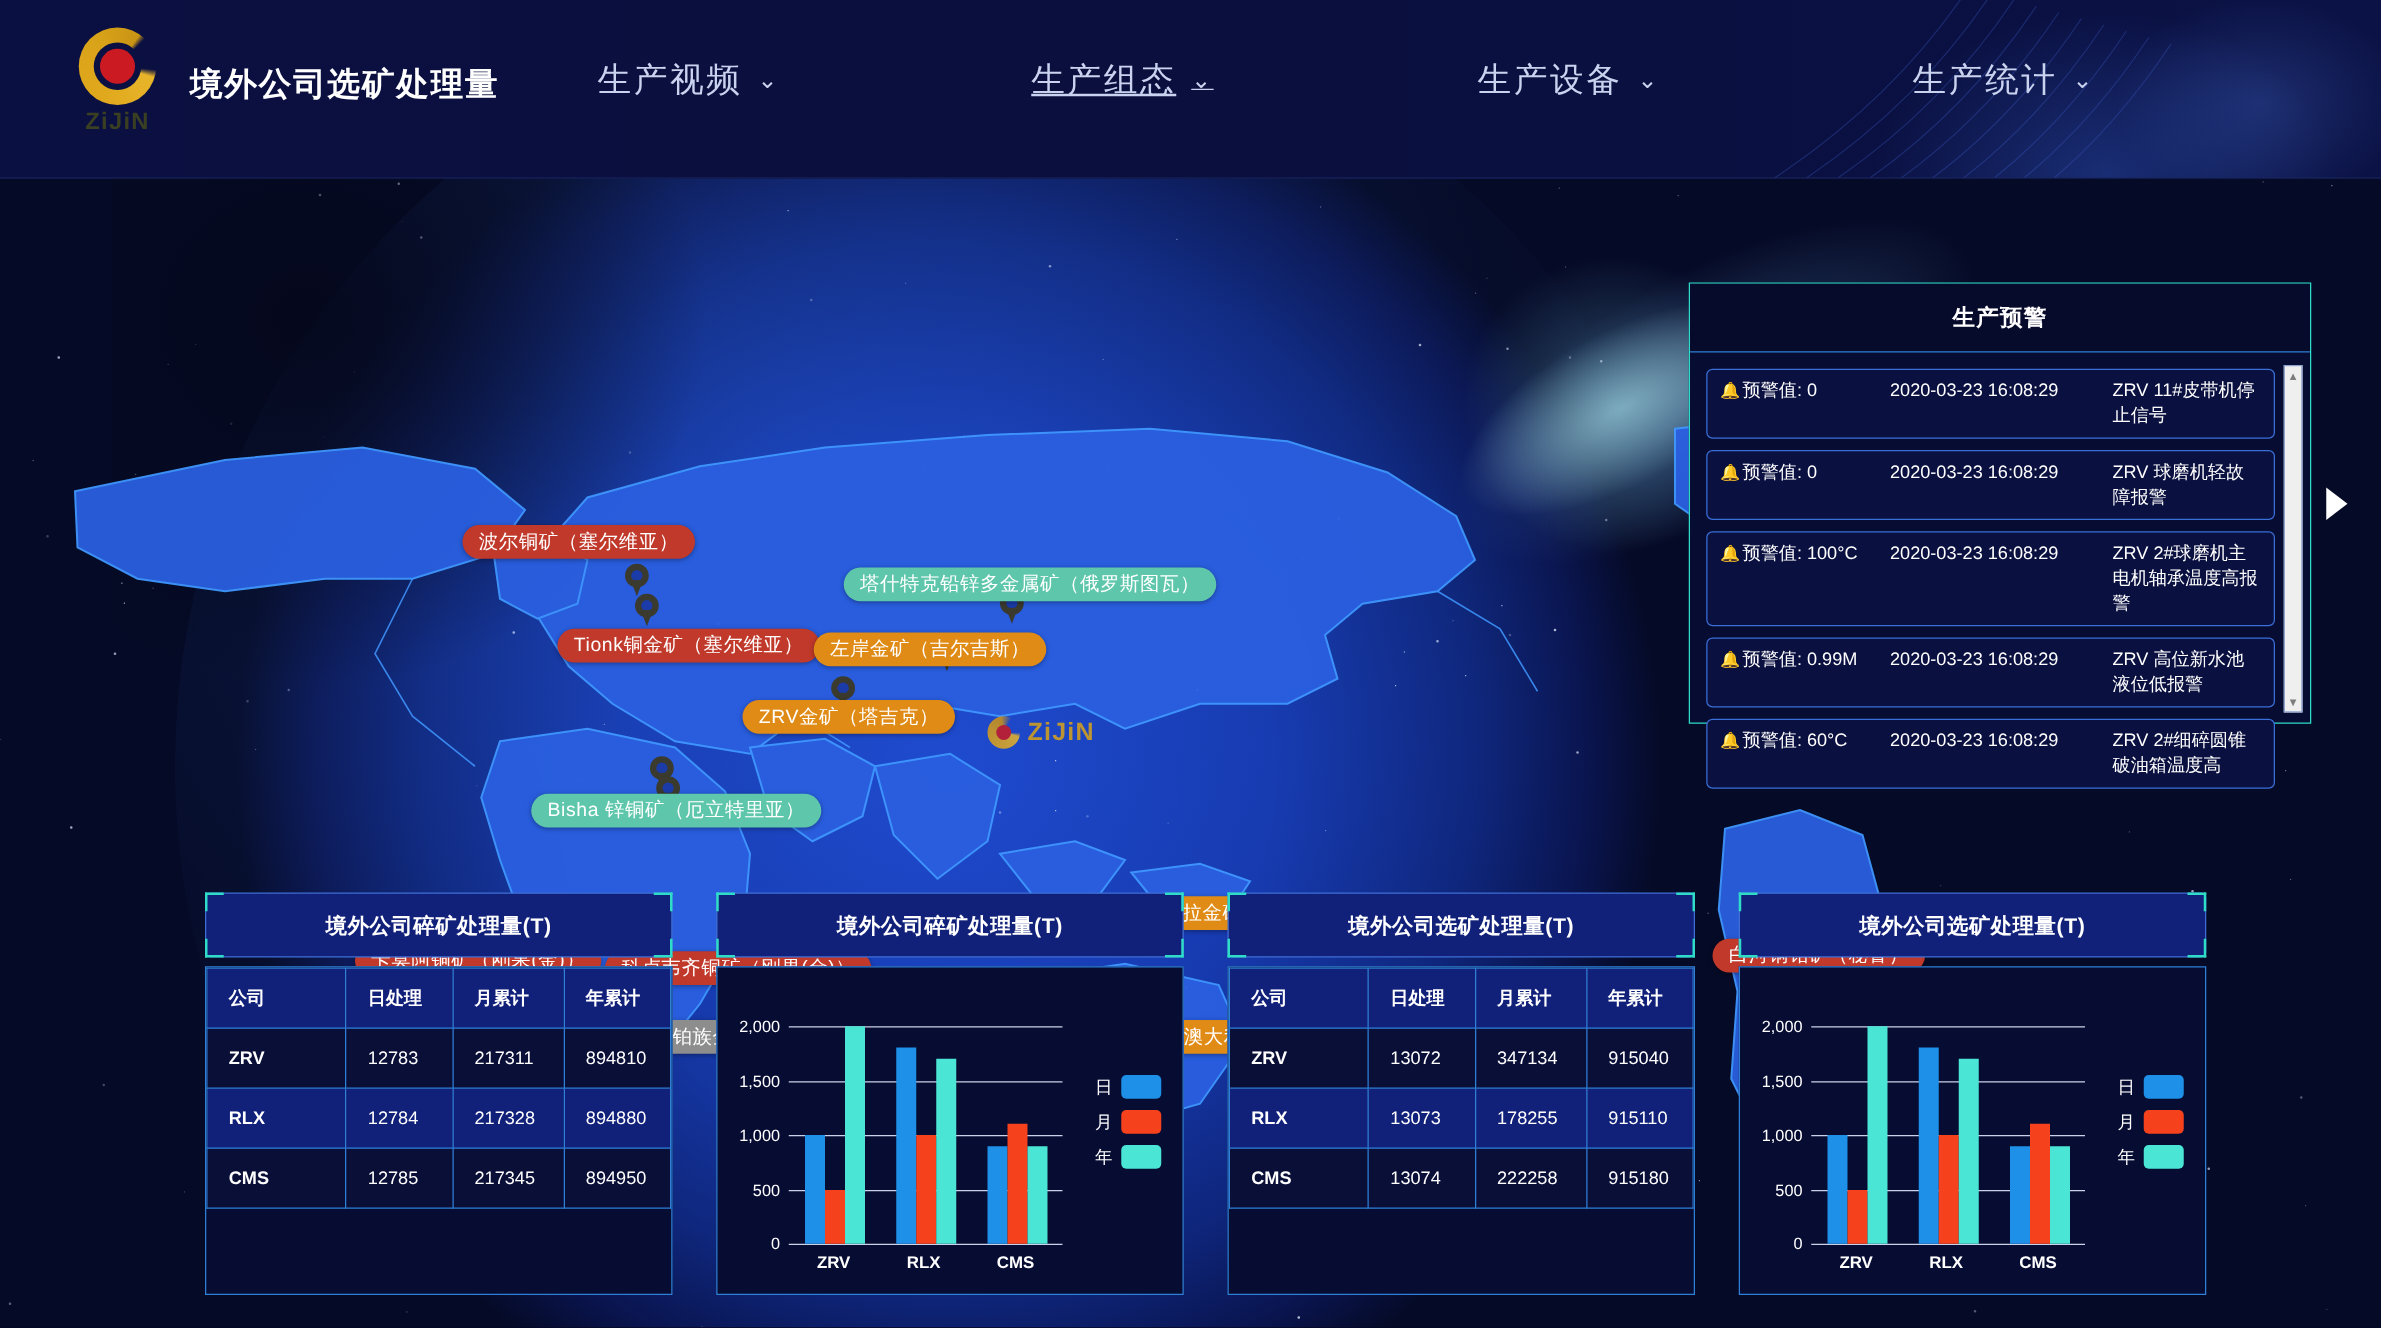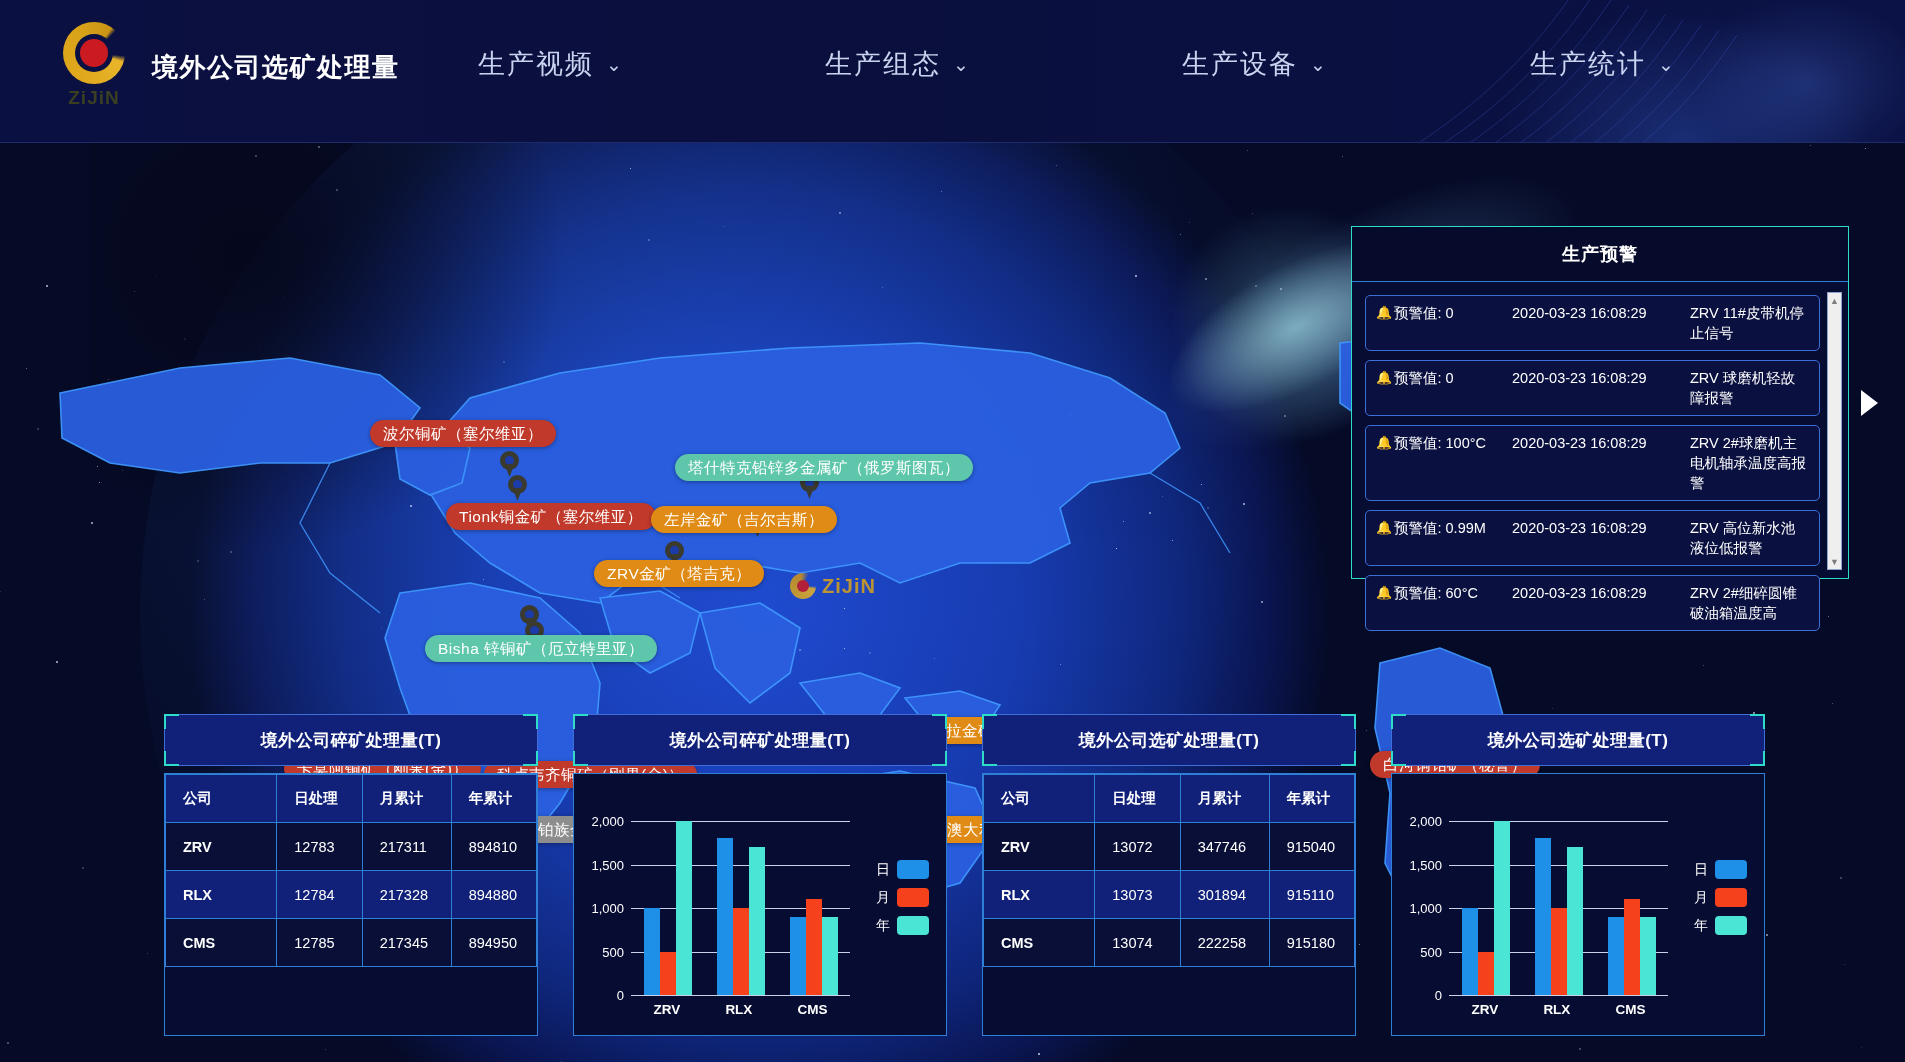--- a/index.html
+++ b/index.html
@@ -41,21 +41,21 @@
   .site-title {
     position:absolute; left:152px; top:50px;
     font-size:26px; font-weight:bold; color:#ffffff; letter-spacing:1.5px;
   }
   .nav { position:absolute; left:470px; top:46px; width:1330px; height:46px; }
   .nav-item {
     position:absolute; top:0; display:flex; align-items:center; gap:12px;
     font-size:27px; color:#c9d2ee; letter-spacing:2px; cursor:pointer;
   }
   .nav-item .chev { font-size:19px; color:#c9d2ee; }
-  .nav-0 { left:8px; }  .nav-1 { left:355px; }
+  .nav-0 { left:8px; }  .nav-1 { left:355px;text-decoration:underline; }
   .nav-2 { left:712px; }.nav-3 { left:1060px; }
 
   
   .map {
     position:absolute; top:143px; left:0; width:1905px; height:919px;
     background:
       radial-gradient(circle 170px at 1290px 180px, rgba(120,200,230,.35), rgba(120,200,230,0) 70%),
       radial-gradient(circle 620px at 760px 470px, #1b44c9 0%, #1537ac 42%, #0e257a 68%, #0a1550 82%, rgba(8,14,52,0) 92%),
       #050a26;
     overflow:hidden;
@@ -667,27 +667,27 @@
                 <th>公司</th>
                 <th>日处理</th>
                 <th>月累计</th>
                 <th>年累计</th>
               </tr>
             </thead>
             <tbody>
               <tr class="odd">
                 <td class="co">ZRV</td>
                 <td class="">13072</td>
-                <td class="">347746</td>
+                <td class="">347134</td>
                 <td class="">915040</td>
               </tr>
               <tr class="even">
                 <td class="co">RLX</td>
                 <td class="">13073</td>
-                <td class="">301894</td>
+                <td class="">178255</td>
                 <td class="">915110</td>
               </tr>
               <tr class="odd">
                 <td class="co">CMS</td>
                 <td class="">13074</td>
                 <td class="">222258</td>
                 <td class="">915180</td>
               </tr>
             </tbody>
           </table>

